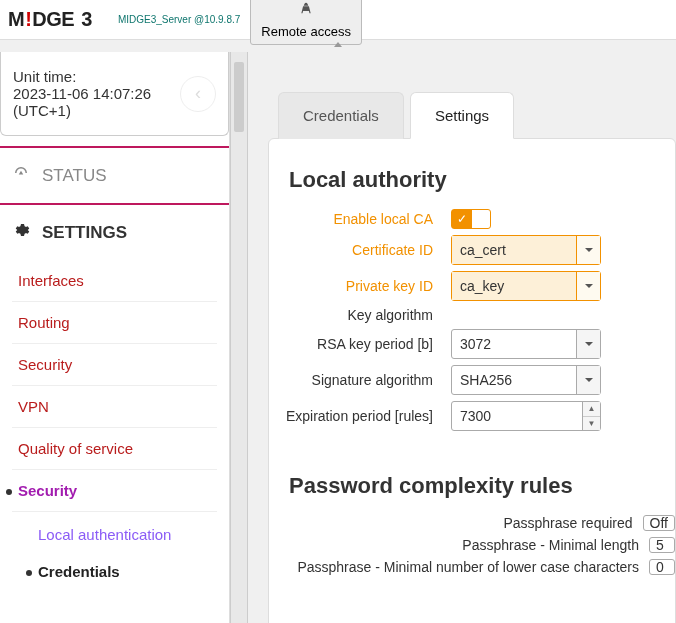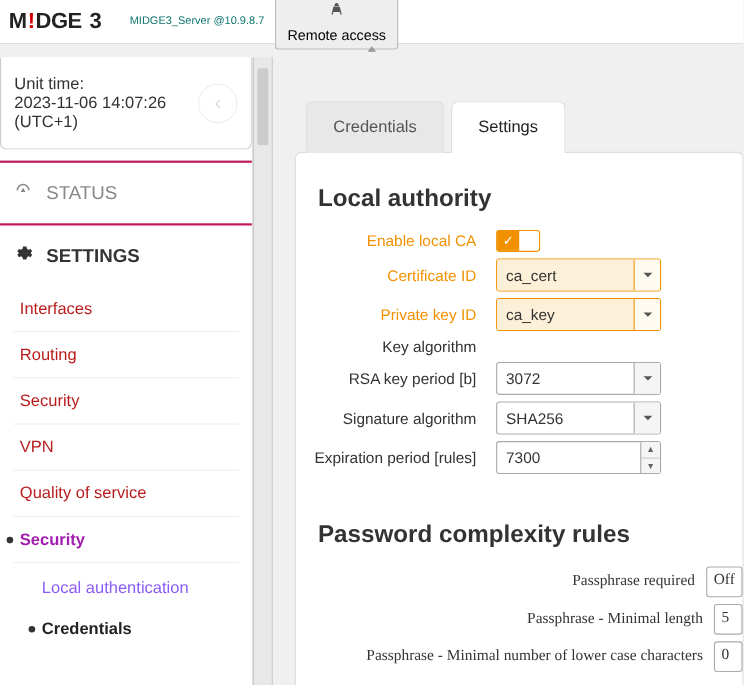--- a/index.html
+++ b/index.html
@@ -304,32 +304,32 @@
     .spinner .spin span { flex:1; display:flex;align-items:center;justify-content:center;font-size:8px;color:#666;cursor:pointer;}
     .spinner .spin span:first-child { border-bottom:1px solid #ccc;}
 
     .pwd-row {
       display:flex;
       align-items:center;
       justify-content:flex-end;
       gap:10px;
       margin:6px 0 6px 0;
       padding-right:0;
-      font-family:Liberation Serif, serif;
     }
     .pwd-row .plabel {
       text-align:right;
       font-size:14px;
       color:#333;
     }
     .mini-select {
       display:inline-flex;
-      height:28px;
+      height:16px;
       border:1px solid #aaa;
       border-radius:3px;
+      align-items:center;
       font-size:14px;
     }
     .mini-select .mval {
       padding:4px 6px;
       min-width:24px;
     }
   </style>
 </head>
 <body>
 

